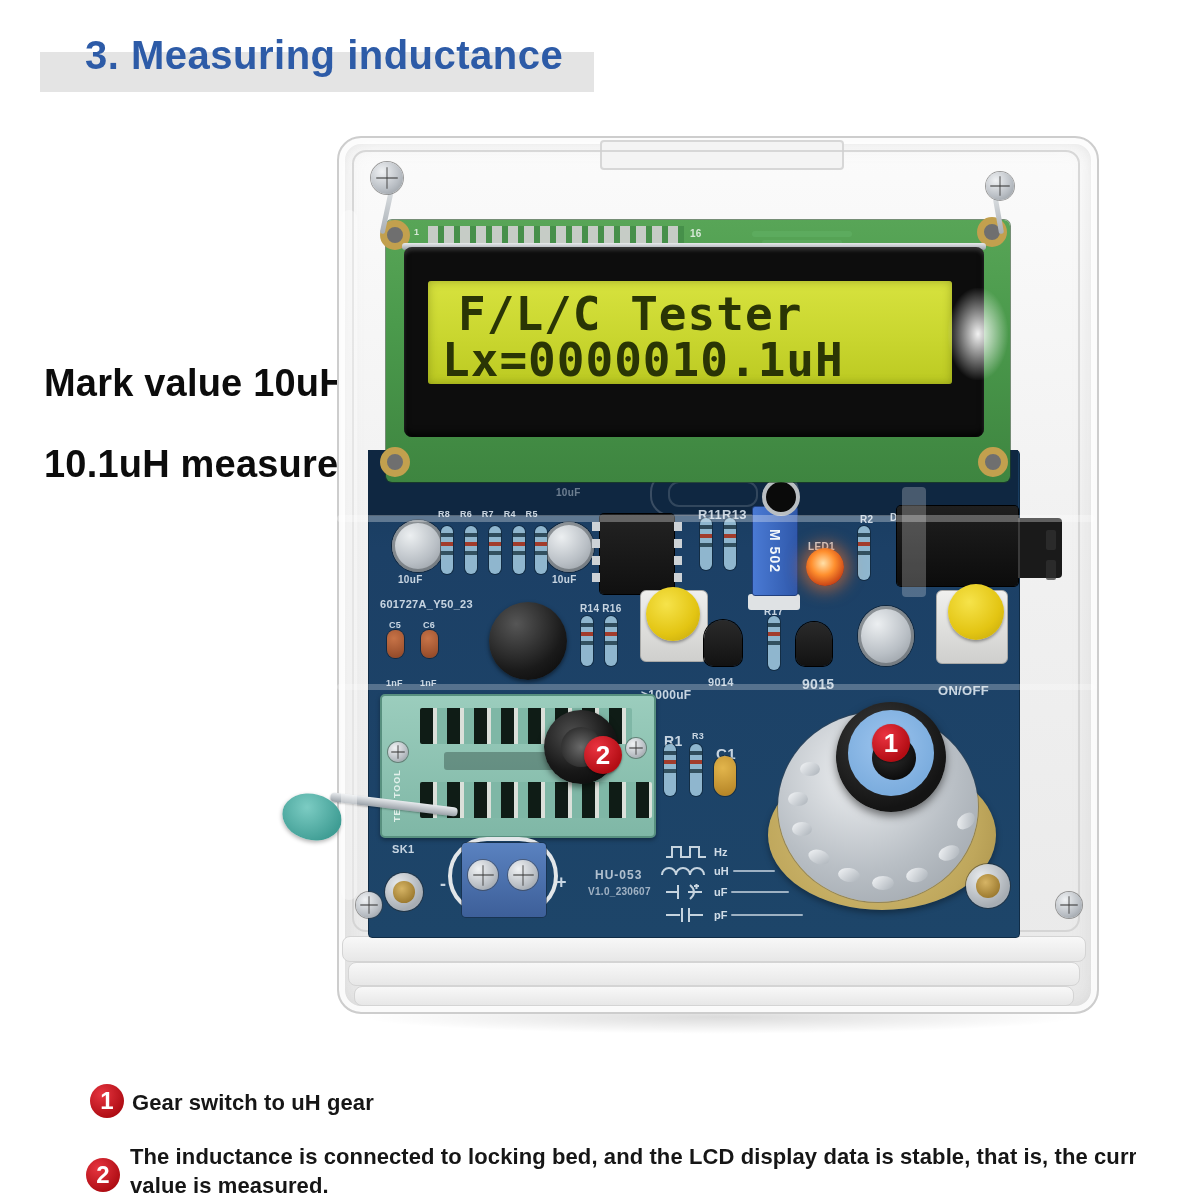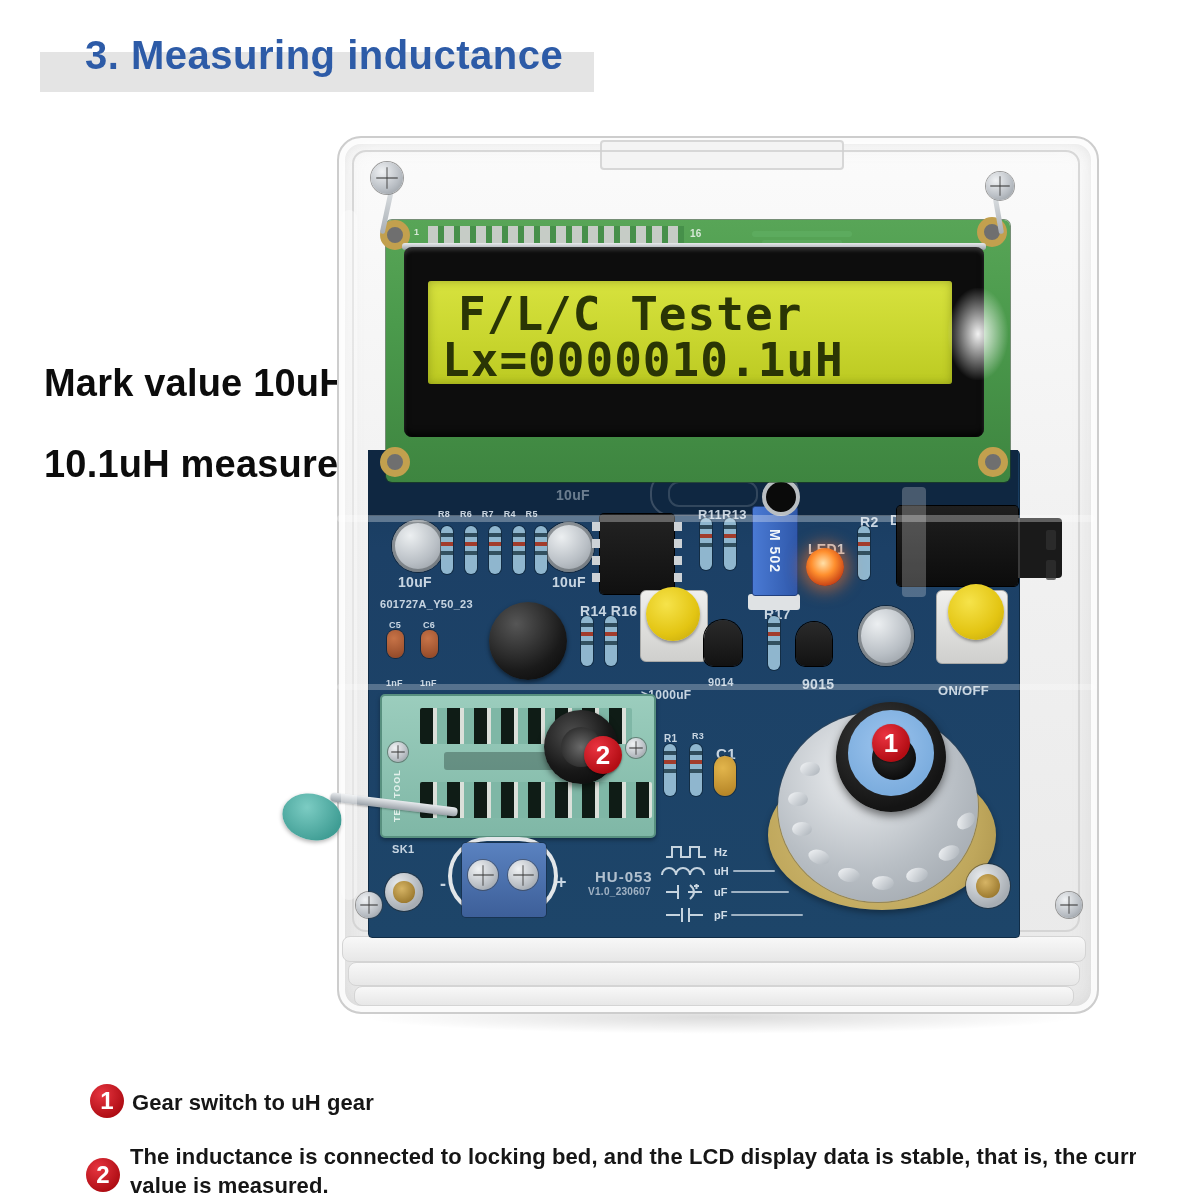--- a/index.html
+++ b/index.html
@@ -19,21 +19,21 @@
         border-radius:14px;background:transparent;}
   .case-tab{left:600px;top:140px;width:240px;height:26px;background:#f4f4f4;border:2px solid #d7d7d7;border-radius:4px;}
   .case-strip{background:linear-gradient(180deg,#f8f8f8,#e7e7e7);border:1px solid #d4d4d4;border-radius:8px;}
   .case-shadow{left:360px;top:1000px;width:720px;height:34px;
         background:radial-gradient(ellipse at center,rgba(0,0,0,.14),rgba(0,0,0,0) 70%);}
   .reflect{background:rgba(255,255,255,.3);border-radius:4px;pointer-events:none;}
   
   .pcb{left:368px;top:450px;width:650px;height:486px;background:linear-gradient(180deg,#173a5c 0%,#1c4066 20%,#1d4569 100%);
        border:1px solid #102c46;border-radius:4px;}
   .pcb-dark{left:368px;top:450px;width:650px;height:66px;background:#0f2741;}
-  .silk{position:absolute;font-weight:bold;font-size:14px;color:rgba(223,233,242,.88);letter-spacing:.3px;white-space:nowrap;}
+  .silk{position:absolute;font-weight:bold;font-size:10px;color:rgba(223,233,242,.88);letter-spacing:.3px;white-space:nowrap;}
   .res{position:absolute;width:12px;height:48px;border-radius:6px;
        background:linear-gradient(180deg,#8fb6ce 0 7px,#2e4a5a 7px 11px,#8fb6ce 11px 16px,#a23c2c 16px 20px,#8fb6ce 20px 25px,#32505f 25px 29px,#8fb6ce 29px 100%);
        box-shadow:0 0 0 1px rgba(10,25,35,.5);}
   .ecap{position:absolute;border-radius:50%;
         background:radial-gradient(circle at 35% 30%,#eceff1,#b9bfc5 55%,#878e95 100%);
         box-shadow:inset 0 0 0 3px rgba(90,96,102,.6),0 0 0 1px rgba(0,0,0,.4);}
   .ocap{position:absolute;width:17px;height:28px;border-radius:8px;background:radial-gradient(circle at 40% 30%,#c77347,#8d4525);box-shadow:0 0 0 1px rgba(0,0,0,.35);}
   .screwhead{position:absolute;border-radius:50%;
         background:radial-gradient(circle at 35% 30%,#f0f2f4,#b9bec4 60%,#8e949a 100%);
         box-shadow:0 0 0 1px rgba(60,60,60,.5);}
@@ -105,27 +105,27 @@
   <div class="silk" style="left:420px;top:678px;font-size:9px;">1nF</div>
   <div class="silk" style="left:580px;top:603px;">R14 R16</div>
   <div class="silk" style="left:698px;top:507px;font-size:13px;">R11R13</div>
   <div class="silk" style="left:808px;top:541px;">LED1</div>
   <div class="silk" style="left:860px;top:514px;">R2</div>
   <div class="silk" style="left:890px;top:512px;">D6</div>
   <div class="silk" style="left:764px;top:606px;">R17</div>
   <div class="silk" style="left:708px;top:676px;font-size:11px;">9014</div>
   <div class="silk" style="left:802px;top:676px;font-size:14px;">9015</div>
   <div class="silk" style="left:641px;top:688px;font-size:12px;">&gt;1000uF</div>
-  <div class="silk" style="left:664px;top:733px;font-size:10px;">R1</div>
+  <div class="silk" style="left:664px;top:733px;font-size:14px;">R1</div>
   <div class="silk" style="left:692px;top:731px;font-size:9px;">R3</div>
   <div class="silk" style="left:716px;top:745px;font-size:15px;">C1</div>
   <div class="silk" style="left:392px;top:843px;font-size:11px;">SK1</div>
   <div class="silk" style="left:440px;top:874px;font-size:18px;">-</div>
   <div class="silk" style="left:556px;top:872px;font-size:18px;">+</div>
-  <div class="silk" style="left:595px;top:868px;font-size:15px;letter-spacing:1px;color:rgba(215,224,233,.8);">HU-053</div>
+  <div class="silk" style="left:595px;top:868px;font-size:12px;letter-spacing:1px;color:rgba(215,224,233,.8);">HU-053</div>
   <div class="silk" style="left:588px;top:886px;font-size:10px;color:rgba(215,224,233,.7);">V1.0_230607</div>
   <div class="silk" style="left:938px;top:683px;font-size:13px;">ON/OFF</div>
 
   <div class="ecap" style="left:392px;top:520px;width:52px;height:52px;"></div>
   <div class="ecap" style="left:544px;top:522px;width:50px;height:50px;"></div>
   <div class="res" style="left:441px;top:526px;"></div>
   <div class="res" style="left:465px;top:526px;"></div>
   <div class="res" style="left:489px;top:526px;"></div>
   <div class="res" style="left:513px;top:526px;"></div>
   <div class="res" style="left:535px;top:526px;"></div>

